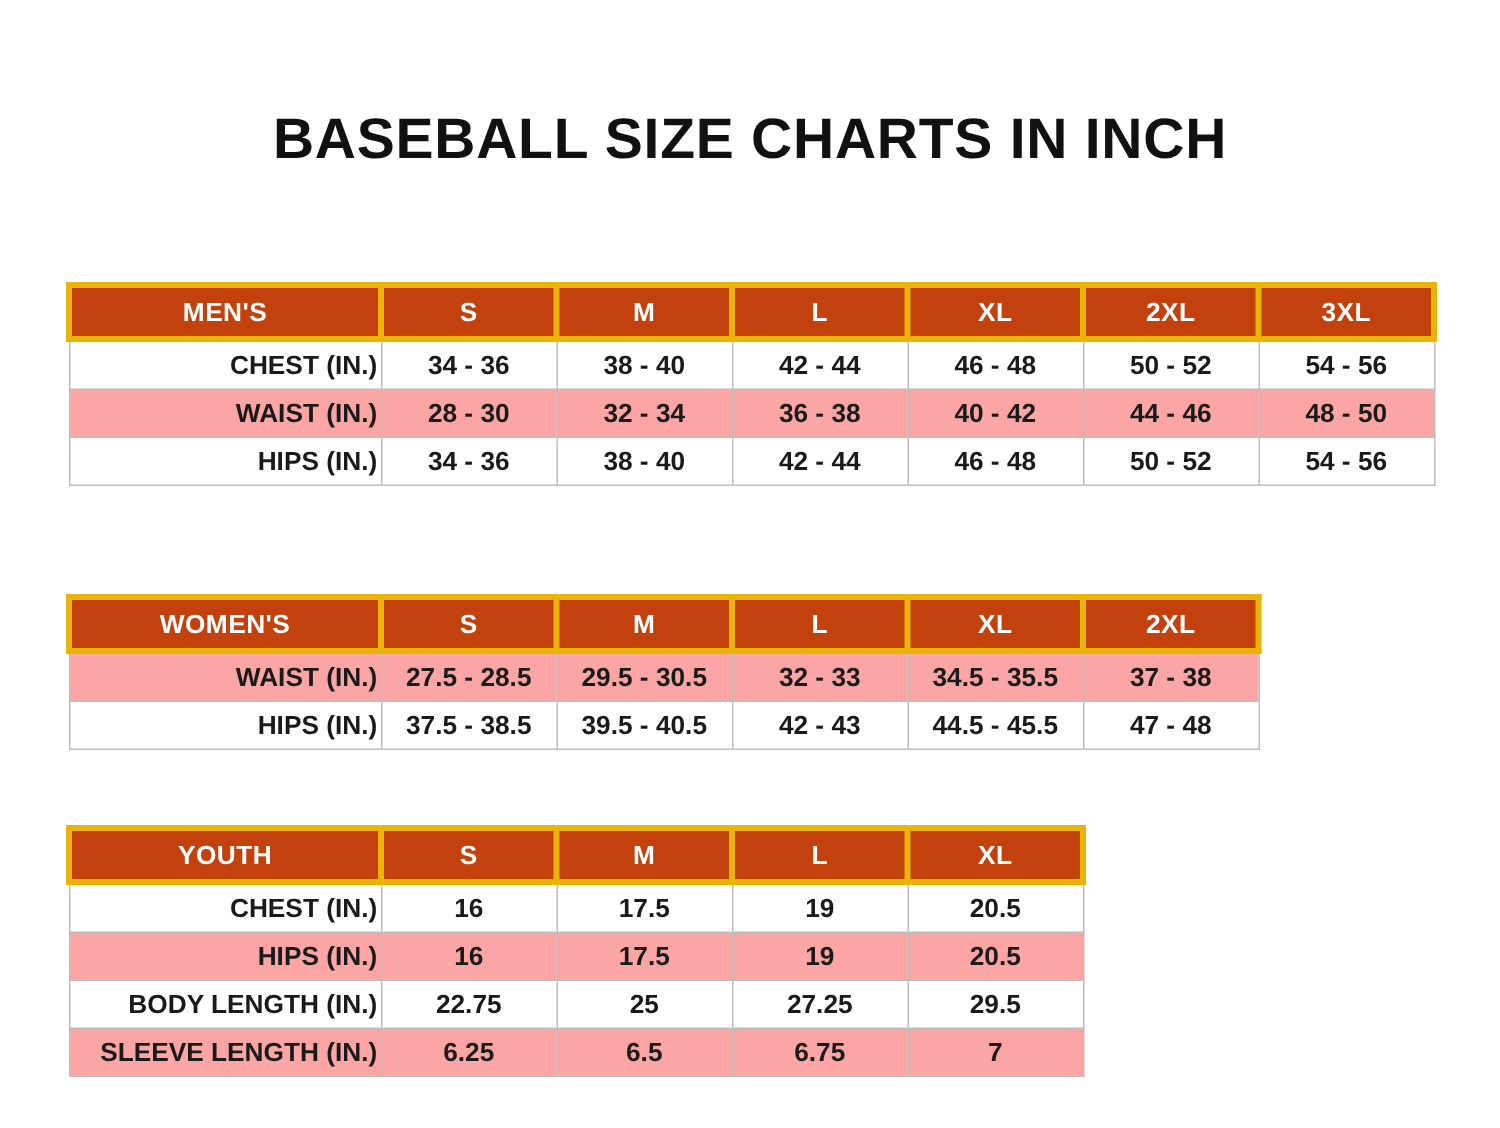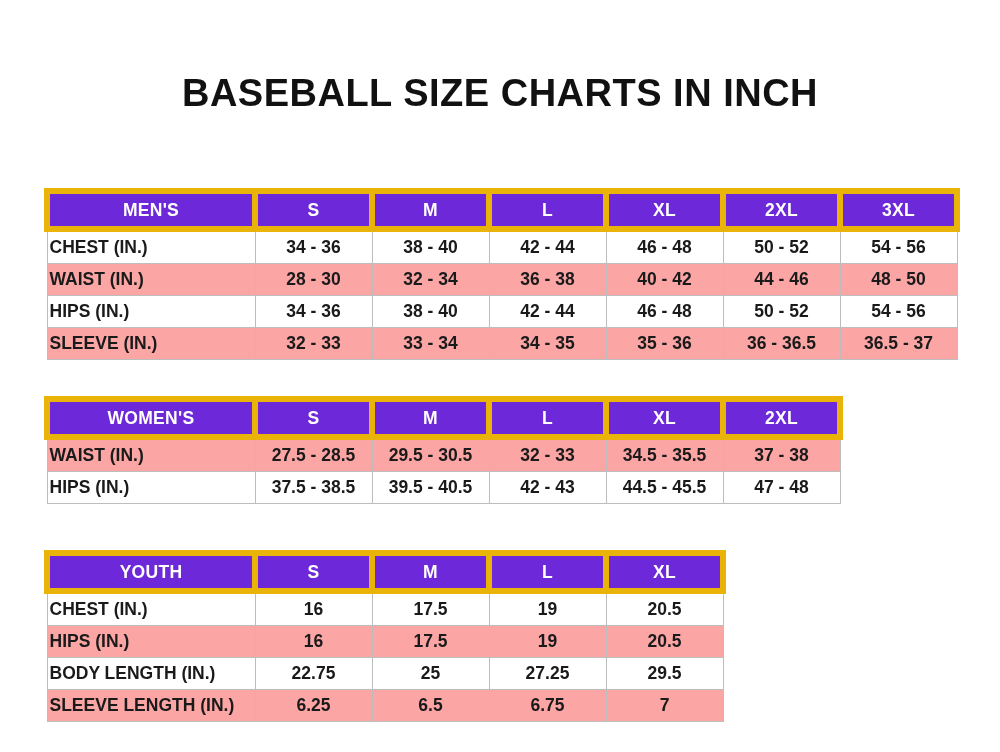--- a/index.html
+++ b/index.html
@@ -40,32 +40,32 @@
     text-align: center;
     font-size: 17.5px;
     font-weight: bold;
     color: #1a1a1a;
     height: 31px;
     padding: 0 2px;
     background: #ffffff;
     white-space: nowrap;
   }
   thead th {
-    background: #6d28d9;
+    background: #c2410c;
     color: #ffffff;
-    border: 6px solid #eab308;
+    border: 4px solid #eab308;
     height: 32px;
     font-size: 17.5px;
     letter-spacing: 0.3px;
   }
   tbody tr.alt td {
     background: #fca5a5;
   }
   .label-col {
-    text-align: left;
+    text-align: right;
   }
 
   
   #mens-table {
     position: absolute;
     left: 44px;
     top: 188px;
     width: 912px;
   }
   #mens-table col.c0 { width: 208px; }
@@ -140,29 +140,20 @@
       </tr>
       <tr>
         <td class="label-col">HIPS (IN.)</td>
         <td>34 - 36</td>
         <td>38 - 40</td>
         <td>42 - 44</td>
         <td>46 - 48</td>
         <td>50 - 52</td>
         <td>54 - 56</td>
       </tr>
-      <tr class="alt">
-        <td class="label-col">SLEEVE (IN.)</td>
-        <td>32 - 33</td>
-        <td>33 - 34</td>
-        <td>34 - 35</td>
-        <td>35 - 36</td>
-        <td>36 - 36.5</td>
-        <td>36.5 - 37</td>
-      </tr>
     </tbody>
   </table>
 
   <table id="womens-table">
     <colgroup>
       <col class="c0">
         <col class="cx">
         <col class="cx">
         <col class="cx">
         <col class="cx">

